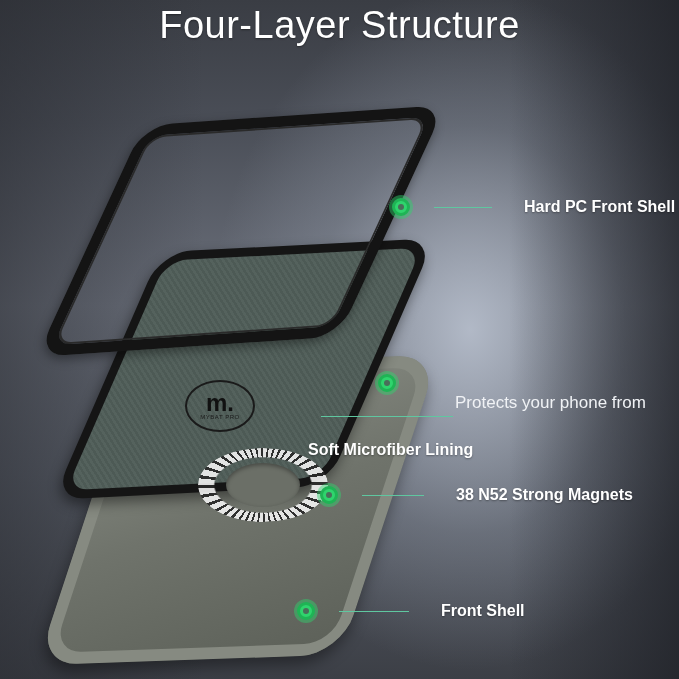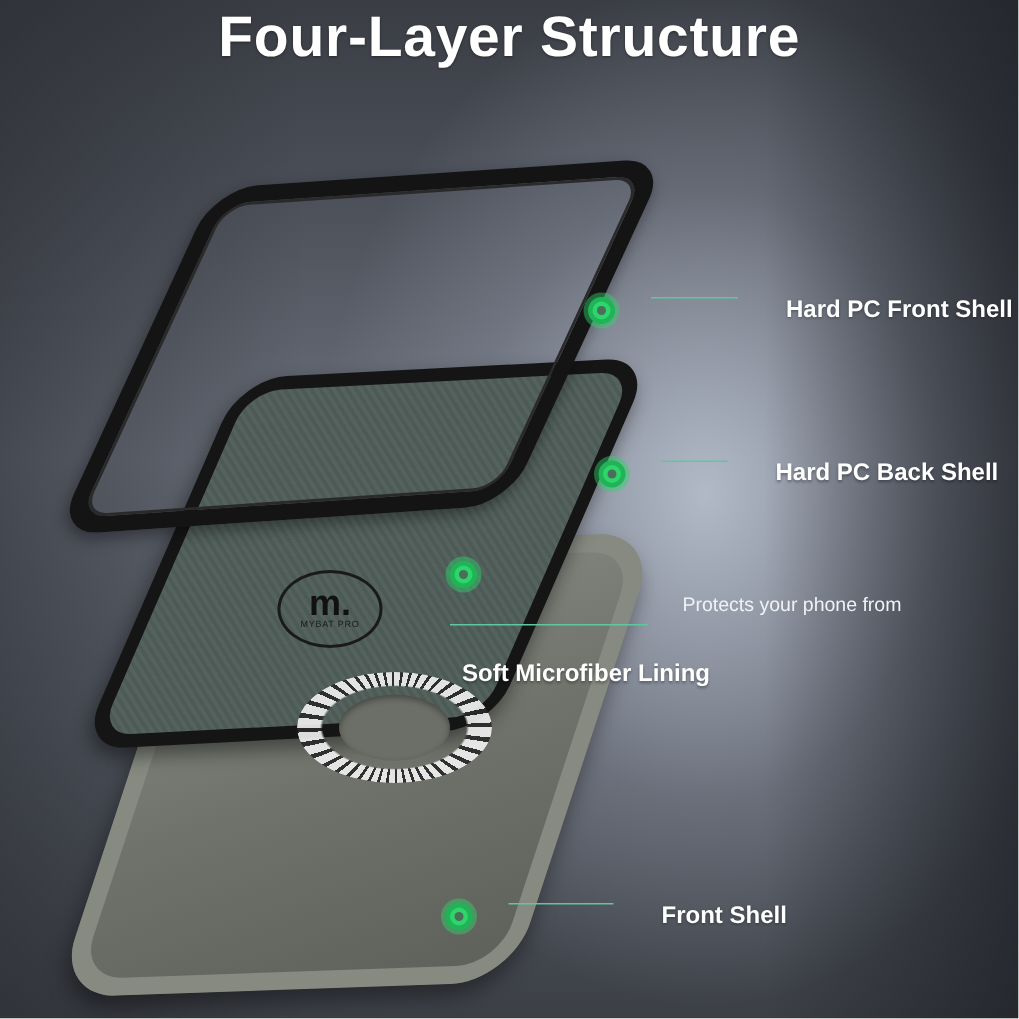--- a/index.html
+++ b/index.html
@@ -10,21 +10,21 @@
       radial-gradient(ellipse 260px 340px at 470px 330px, rgba(190,198,212,0.85), rgba(150,158,172,0.35) 60%, rgba(0,0,0,0) 100%),
       linear-gradient(180deg, #3a3d44 0%, #4a4e57 18%, #6b707b 45%, #5a5f69 70%, #3c3f46 100%);
   }
   .stage::after {
     content:""; position:absolute; inset:0;
     background: linear-gradient(90deg, rgba(40,42,48,0.55) 0%, rgba(0,0,0,0) 30%, rgba(0,0,0,0) 75%, rgba(30,32,38,0.75) 100%);
     pointer-events:none;
   }
   .title {
     position:absolute; top:4px; left:0; width:679px; text-align:center;
-    color:#ffffff; font-weight:bold; font-size:38px; letter-spacing:0.5px;
+    color:#ffffff; font-weight:normal; font-size:38px; letter-spacing:0.5px;
     z-index:5; text-shadow:0 1px 2px rgba(0,0,0,0.4);
   }
   .layer { position:absolute; z-index:2; }
   
   .front-frame {
     left:95px; top:115px; width:270px; height:210px;
     border:11px solid #141414; border-radius:28px;
     transform: skewX(-28deg) rotate(-4deg);
     box-shadow: 0 0 0 2px #2a2a2a inset, 0 4px 10px rgba(0,0,0,0.4);
   }
@@ -60,31 +60,31 @@
     border-radius:50%;
     background: repeating-conic-gradient(#f2f2f2 0 6deg, #2a2a2a 6deg 9deg);
     -webkit-mask: radial-gradient(ellipse at center, transparent 52%, #000 54%);
             mask: radial-gradient(ellipse at center, transparent 52%, #000 54%);
     opacity:0.9;
   }
   .magnet-center {
     position:absolute; z-index:3; left:226px; top:463px; width:74px; height:44px;
     border-radius:50%; background:#6b6f67; box-shadow: inset 0 2px 4px rgba(0,0,0,0.35);
   }
-  .label-row { position:absolute; z-index:6; display:flex; align-items:flex-start;gap:24px; }
+  .label-row { position:absolute; z-index:6; display:flex; align-items:center;gap:24px; }
   .dot {
     width:12px; height:12px; border-radius:50%;
     background:#2fd46d; border:3px solid #1fb455;
     box-shadow: 0 0 0 3px rgba(47,212,109,0.45);
     flex:0 0 auto;
   }
   .dot::after { content:""; display:block; width:6px; height:6px; border-radius:50%; margin:3px; background:#4a6e5a; }
   .line { height:1px; background:#5fc7a0; flex:0 0 auto; }
   .label { color:#ffffff; font-weight:bold; font-size:16px; margin-left:8px; white-space:nowrap; text-shadow:0 1px 2px rgba(0,0,0,0.35); }
-  .sub { position:absolute; z-index:6; color:#f0f2f5; font-size:13px; line-height:15px; }
+  .sub { position:absolute; z-index:6; color:#f0f2f5; font-size:17px; line-height:15px; }
 </style>
 </head>
 <body>
 
 <div class="stage">
   <div class="title">Four-Layer Structure</div>
 
   <div class="rubber"></div>
   <div class="magnet-center"></div>
   <div class="magnet-ring"></div>
@@ -95,34 +95,34 @@
     <span class="logo-mark">m.</span>
     <span class="logo-text">MYBAT PRO</span>
   </div>
 
   <div class="label-row" style="left:392px; top:198px;">
     <span class="dot"></span>
     <span class="line" style="width:58px;"></span>
     <span class="label">Hard PC Front Shell</span>
   </div>
 
-  <div class="label-row" style="left:399px; top:307px;">
-    <span class="dot"></span>
-    <span class="line" style="width:44px;"></span>
-    <span class="label">Hard PC Back Shell</span>
-  </div>
 
   <div class="label-row" style="left:300px; top:374px;flex-direction:column;">
     <span class="dot"></span>
     <span class="line" style="width:132px;"></span>
     <span class="label">Soft Microfiber Lining</span>
   </div>
   <div class="sub" style="left:455px; top:395px;">
     <div>Protects your phone from</div>
   </div>
 
+  <div class="label-row" style="left:320px; top:486px;">
+    <span class="dot"></span>
+    <span class="line" style="width:62px;"></span>
+    <span class="label">38 N52 Strong Magnets</span>
+  </div>
 
   <div class="label-row" style="left:297px; top:602px;">
     <span class="dot"></span>
     <span class="line" style="width:70px;"></span>
     <span class="label">Front Shell</span>
   </div>
 </div>
 
 </body></html>

